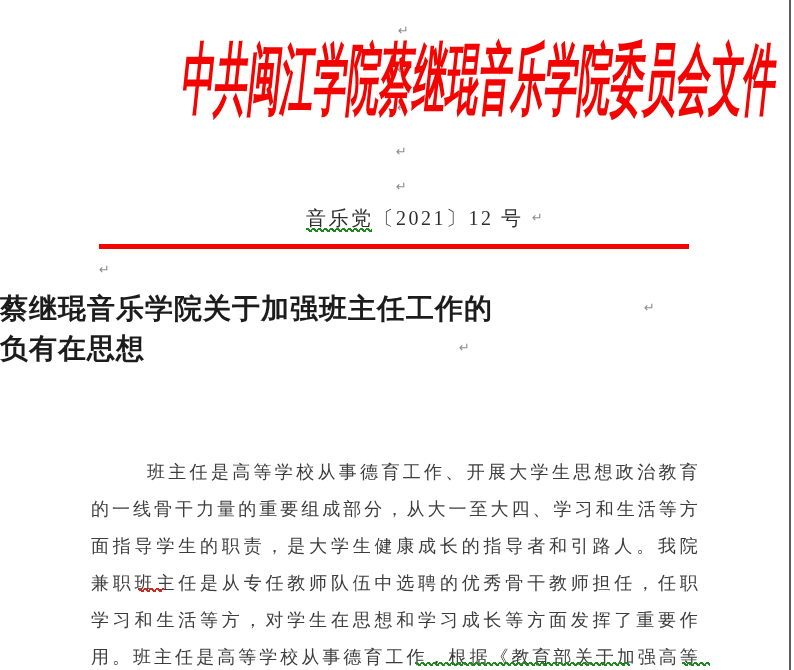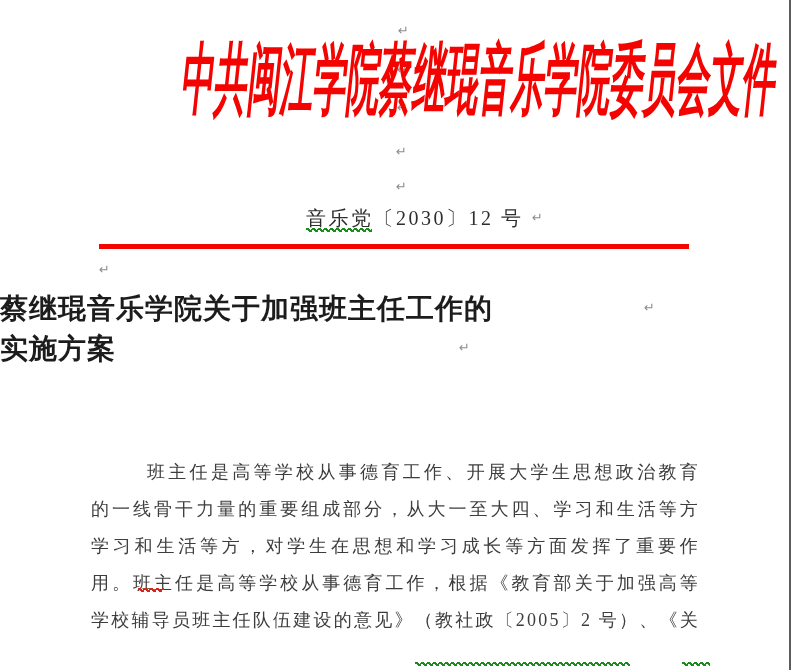--- a/index.html
+++ b/index.html
@@ -103,33 +103,35 @@
   <span class="pmark" style="left:396px;top:180px;">↵</span>
   <span class="pmark" style="left:532px;top:211px;">↵</span>
   <span class="pmark" style="left:99px;top:263px;">↵</span>
   <span class="pmark" style="left:644px;top:301px;">↵</span>
   <span class="pmark" style="left:459px;top:341px;">↵</span>
 
   <div class="docnum">
     <span class="unit">
       <span>音乐党</span>
       <span class="wavy wavy-green unit-wavy"></span>
-    </span><span>〔2030〕12 号</span>
+    </span><span>〔2021〕12 号</span>
   </div>
 
   <div class="red-rule"></div>
 
   <div class="doc-title">
     <div>蔡继琨音乐学院关于加强班主任工作的</div>
-    <div>实施方案</div>
+    <div>负有在思想</div>
   </div>
 
   <div class="body-par">
     <div class="body-line indent">班主任是高等学校从事德育工作、开展大学生思想政治教育</div>
     <div class="body-line">的一线骨干力量的重要组成部分，从大一至大四、学习和生活等方</div>
+    <div class="body-line">面指导学生的职责，是大学生健康成长的指导者和引路人。我院</div>
+    <div class="body-line">兼职班主任是从专任教师队伍中选聘的优秀骨干教师担任，任职</div>
     <div class="body-line">学习和生活等方，对学生在思想和学习成长等方面发挥了重要作</div>
     <div class="body-line">用。班主任是高等学校从事德育工作，根据《教育部关于加强高等</div>
     <div class="body-line">学校辅导员班主任队伍建设的意见》（教社政〔2005〕2 号）、《关</div>
   </div>
 
   <div class="wavy wavy-red" style="left:138px;top:588px;width:26px;"></div>
   <div class="wavy wavy-green" style="left:415px;top:662px;width:215px;"></div>
   <div class="wavy wavy-green" style="left:682px;top:662px;width:28px;"></div>
 
   <div class="page-edge"></div>

